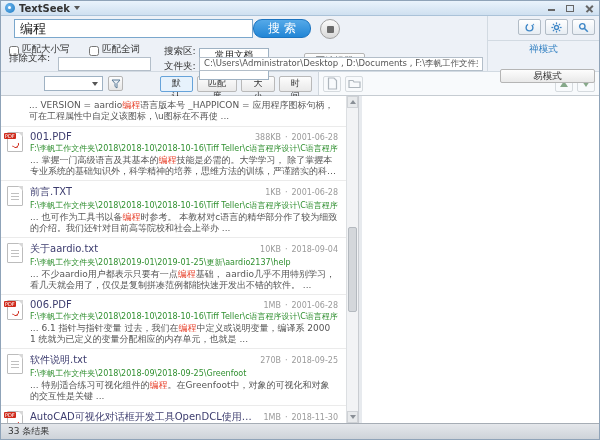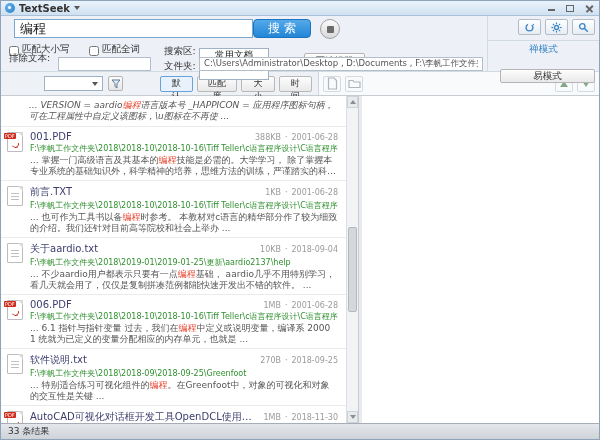--- a/index.html
+++ b/index.html
@@ -15,21 +15,21 @@
   .win-btns { margin-left:auto; display:flex; gap:7px; align-items:center; }
   .winbtn { width:12px; height:10px; display:flex; align-items:center; justify-content:center; position:relative; cursor:pointer; }
   .g-min { width:7px; height:2px; background:#666; margin-top:4px; }
   .g-max { width:8px; height:7px; border:1.5px solid #666; }
   .g-x1,.g-x2 { position:absolute; left:2px; top:4.5px; width:9px; height:1.5px; background:#666; }
   .g-x1 { transform:rotate(45deg);} .g-x2 { transform:rotate(-45deg);}
 
   
   .toppanel { height:56px; flex:0 0 56px; background:#edf1f7; position:relative; border-bottom:1px solid #d2dae2; }
   .search-input { position:absolute; left:13px; top:3px; width:239px; height:19px; border:1px solid #7aa7cc; font-size:13px; padding:0 5px; color:#222; font-family:inherit; background:#fff; }
-  .search-btn { position:absolute; left:252px; top:3px; width:58px; height:19px; background:linear-gradient(#55a9e8,#2286d6); border:1px solid #1b74c0; border-radius:4px; color:#fff; font-size:12px; letter-spacing:4px; padding-left:4px; cursor:pointer; font-family:inherit; }
+  .search-btn { position:absolute; left:252px; top:3px; width:58px; height:19px; background:linear-gradient(#55a9e8,#2286d6); border:1px solid #1b74c0; border-radius:9px; color:#fff; font-size:12px; letter-spacing:4px; padding-left:4px; cursor:pointer; font-family:inherit; }
   .stop-btn { position:absolute; left:319px; top:3px; width:20px; height:20px; border-radius:50%; background:linear-gradient(#fbfbfb,#d8d8d8); border:1px solid #a0a0a0; display:flex; align-items:center; justify-content:center; cursor:pointer; }
   .stop-square { width:7px; height:7px; background:#6b6b6b; border-radius:1px; }
   .lbl { position:absolute; font-size:9.5px; color:#333; white-space:nowrap; }
   .cb { position:absolute; top:27px; display:flex; align-items:flex-end; font-size:9.5px; color:#333; gap:3px; cursor:pointer; }
   .cb input { width:10px; height:10px; margin:0; cursor:pointer; }
   .combo { position:absolute; background:#fff; border:1px solid #9fb2c3; display:flex; align-items:center; font-size:9.5px; color:#222; padding:0 4px; cursor:pointer; }
   .combo .caret { margin-left:auto; width:0; height:0; border-left:3.5px solid transparent; border-right:3.5px solid transparent; border-top:4px solid #555; }
   .btn { background:linear-gradient(#fdfdfd,#e9e9e9); border:1px solid #b5b5b5; border-radius:2px; font-size:9.5px; color:#333; cursor:pointer; font-family:Liberation Serif, serif;margin-top:12px; }
   .txt { position:absolute; background:#fff; border:1px solid #b3bec9; font-size:8.5px; color:#555; padding:0 4px; font-family:inherit; }
   .rightcol { position:absolute; right:0; top:0; width:112px; height:56px; border-left:1px solid #d2dae2; }
@@ -49,21 +49,21 @@
   .sortbtn.active { background:#e7f2fc; border-color:#66a3da; }
   .sort-right { flex:1; background:#f8fafc; display:flex; align-items:center; padding:0 4px; gap:4px; }
   .pbtn { width:18px; height:16px; background:transparent; border:1px solid #d5dade; border-radius:2px; display:flex; align-items:center; justify-content:center; cursor:pointer; }
   .spacer { flex:1; }
   .tri-up { width:0; height:0; border-left:4px solid transparent; border-right:4px solid transparent; border-bottom:6px solid #86a88a; }
   .tri-down { width:0; height:0; border-left:4px solid transparent; border-right:4px solid transparent; border-top:6px solid #86a88a; }
 
   
   .main { flex:1; display:flex; overflow:hidden; }
   .results { width:345px; background:#fff; overflow:hidden; }
-  .partial { padding:3px 8px 4px 28px; border-bottom:1px solid #ebebeb; cursor:pointer;font-style:italic; }
+  .partial { padding:3px 8px 4px 28px; border-bottom:1px solid #ebebeb; cursor:pointer; }
   .row { display:flex; padding:4px 8px 3px 6px; border-bottom:1px solid #ebebeb; cursor:pointer; }
   .ficon { width:16px; height:20px; flex:0 0 16px; border:1px solid #bcbcbc; border-radius:1px; background:#fff; position:relative; margin-right:7px; margin-top:1px; }
   .ficon::before { content:""; position:absolute; right:-1px; top:-1px; border-style:solid; border-width:0 5px 5px 0; border-color:transparent #d8d8d8 transparent transparent; }
   .badge { position:absolute; top:0px; left:-4px; background:#cf2a1b; color:#fff; font-size:5px; line-height:6px; padding:0 1px; border-radius:1px; display:none; }
   .ficon.pdf .badge { display:block; }
   .swoosh { display:none; position:absolute; left:4px; bottom:3px; width:7px; height:7px; border:1.5px solid #cf2a1b; border-radius:50%; border-top-color:transparent; border-left-color:transparent; transform:rotate(20deg); }
   .ficon.pdf .swoosh { display:block; }
   .txt-lines { display:none; position:absolute; left:3px; right:3px; top:6px; height:9px; background:repeating-linear-gradient(#c0c0c0 0 1px, transparent 1px 3px); }
   .ficon.txt .txt-lines { display:block; }
   .rcontent { flex:1; min-width:0; }

